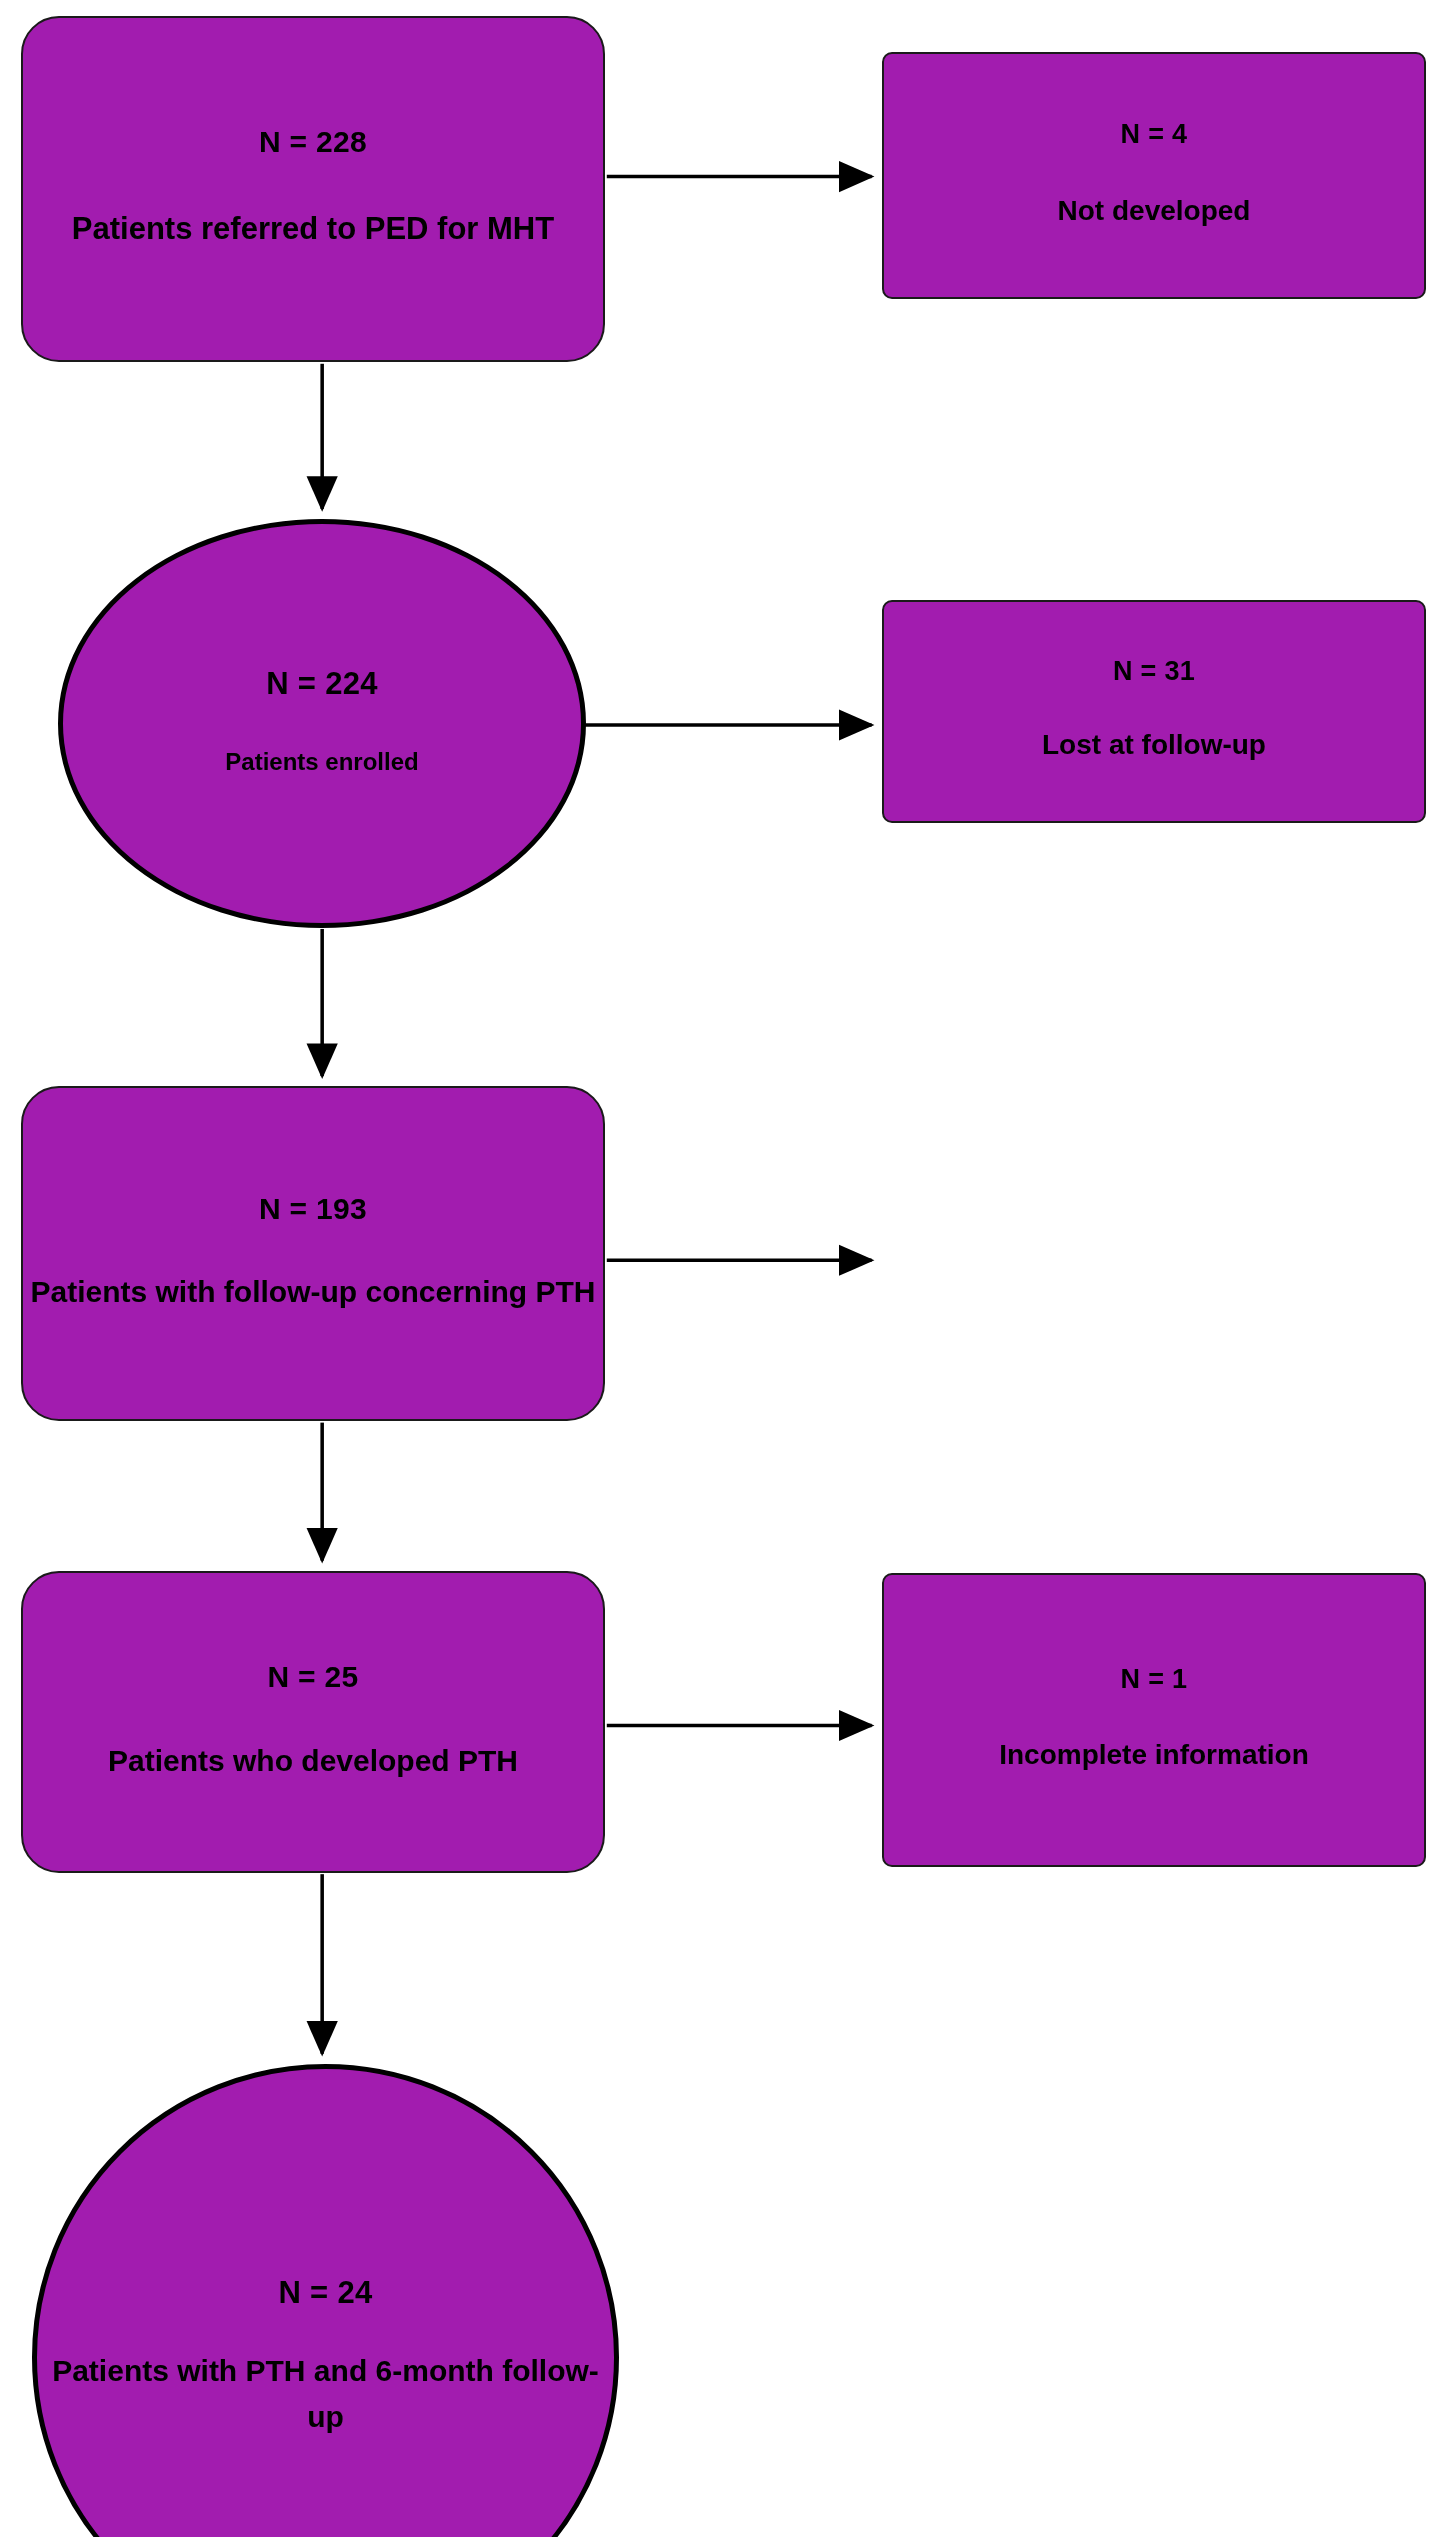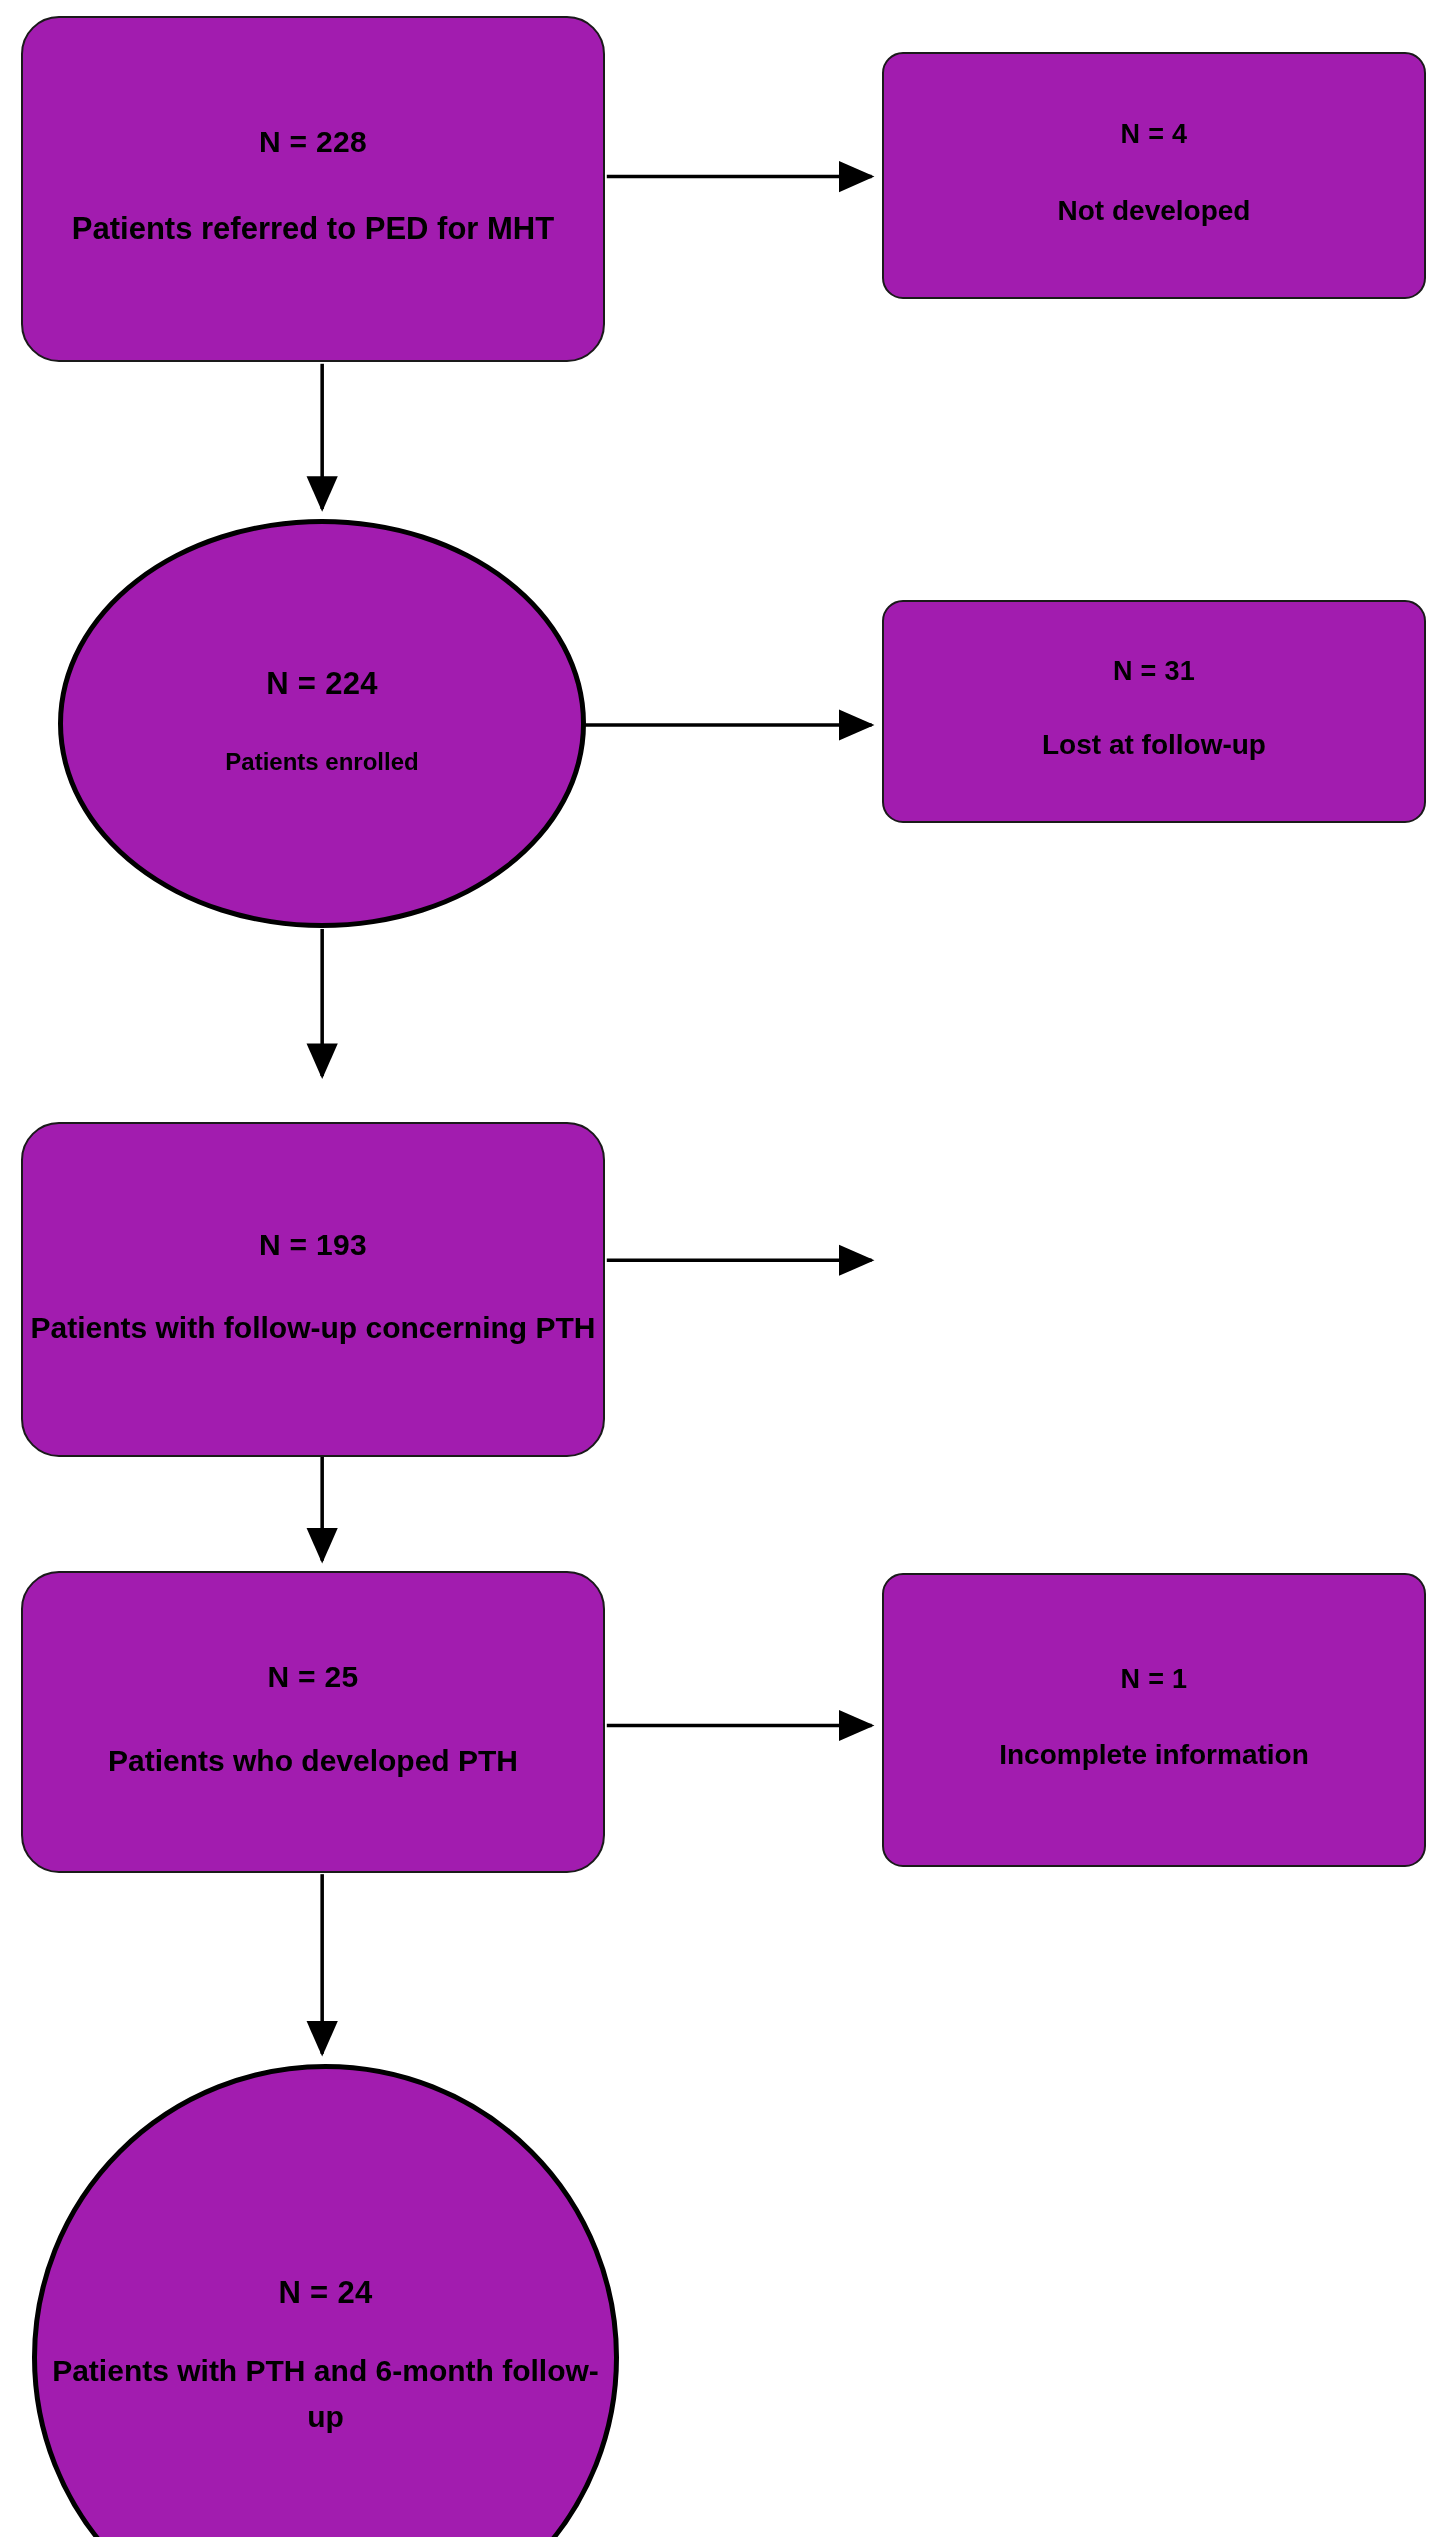--- a/index.html
+++ b/index.html
@@ -38,21 +38,21 @@
     font-weight:bold;
     line-height:1.55;
   }
   
   .rect{
     border:2px solid #1a1a1a;
     border-radius:38px;
   }
   .rect.right{
     border-width:2px;
-    border-radius:21px;
+    border-radius:10px;
   }
   
   .oval{
     border:5.6px solid #000000;
     border-radius:50%;
   }
   
   #n-referred{ left:21px;  top:16px;   width:584px; height:346px; }
   #n-referred .num{ font-size:30px; margin-bottom:46px; }
   #n-referred .lbl{ font-size:31px; }
@@ -62,21 +62,21 @@
   #n-notenrolled .lbl{ font-size:28px; }
 
   #n-enrolled{ left:58px; top:519px; width:528px; height:409px; }
   #n-enrolled .num{ font-size:31px; margin-bottom:41px; }
   #n-enrolled .lbl{ font-size:24px; }
 
   #n-lost{ left:882px; top:600px; width:544px; height:223px; }
   #n-lost .num{ font-size:27px; margin-bottom:36px; }
   #n-lost .lbl{ font-size:28px; }
 
-  #n-followup{ left:21px; top:1122px; width:584px; height:335px; }
+  #n-followup{ left:21px; top:1086px; width:584px; height:335px; }
   #n-followup .num{ font-size:30px; margin-bottom:43px; }
   #n-followup .lbl{ font-size:30px; }
 
   #n-nopth{ left:882px; top:1094px; width:544px; height:322px; }
   #n-nopth .num{ font-size:27px; margin-bottom:40px; }
   #n-nopth .lbl{ font-size:28px; }
 
   #n-pth{ left:21px; top:1571px; width:584px; height:302px; }
   #n-pth .num{ font-size:30px; margin-bottom:44px; }
   #n-pth .lbl{ font-size:30px; }

